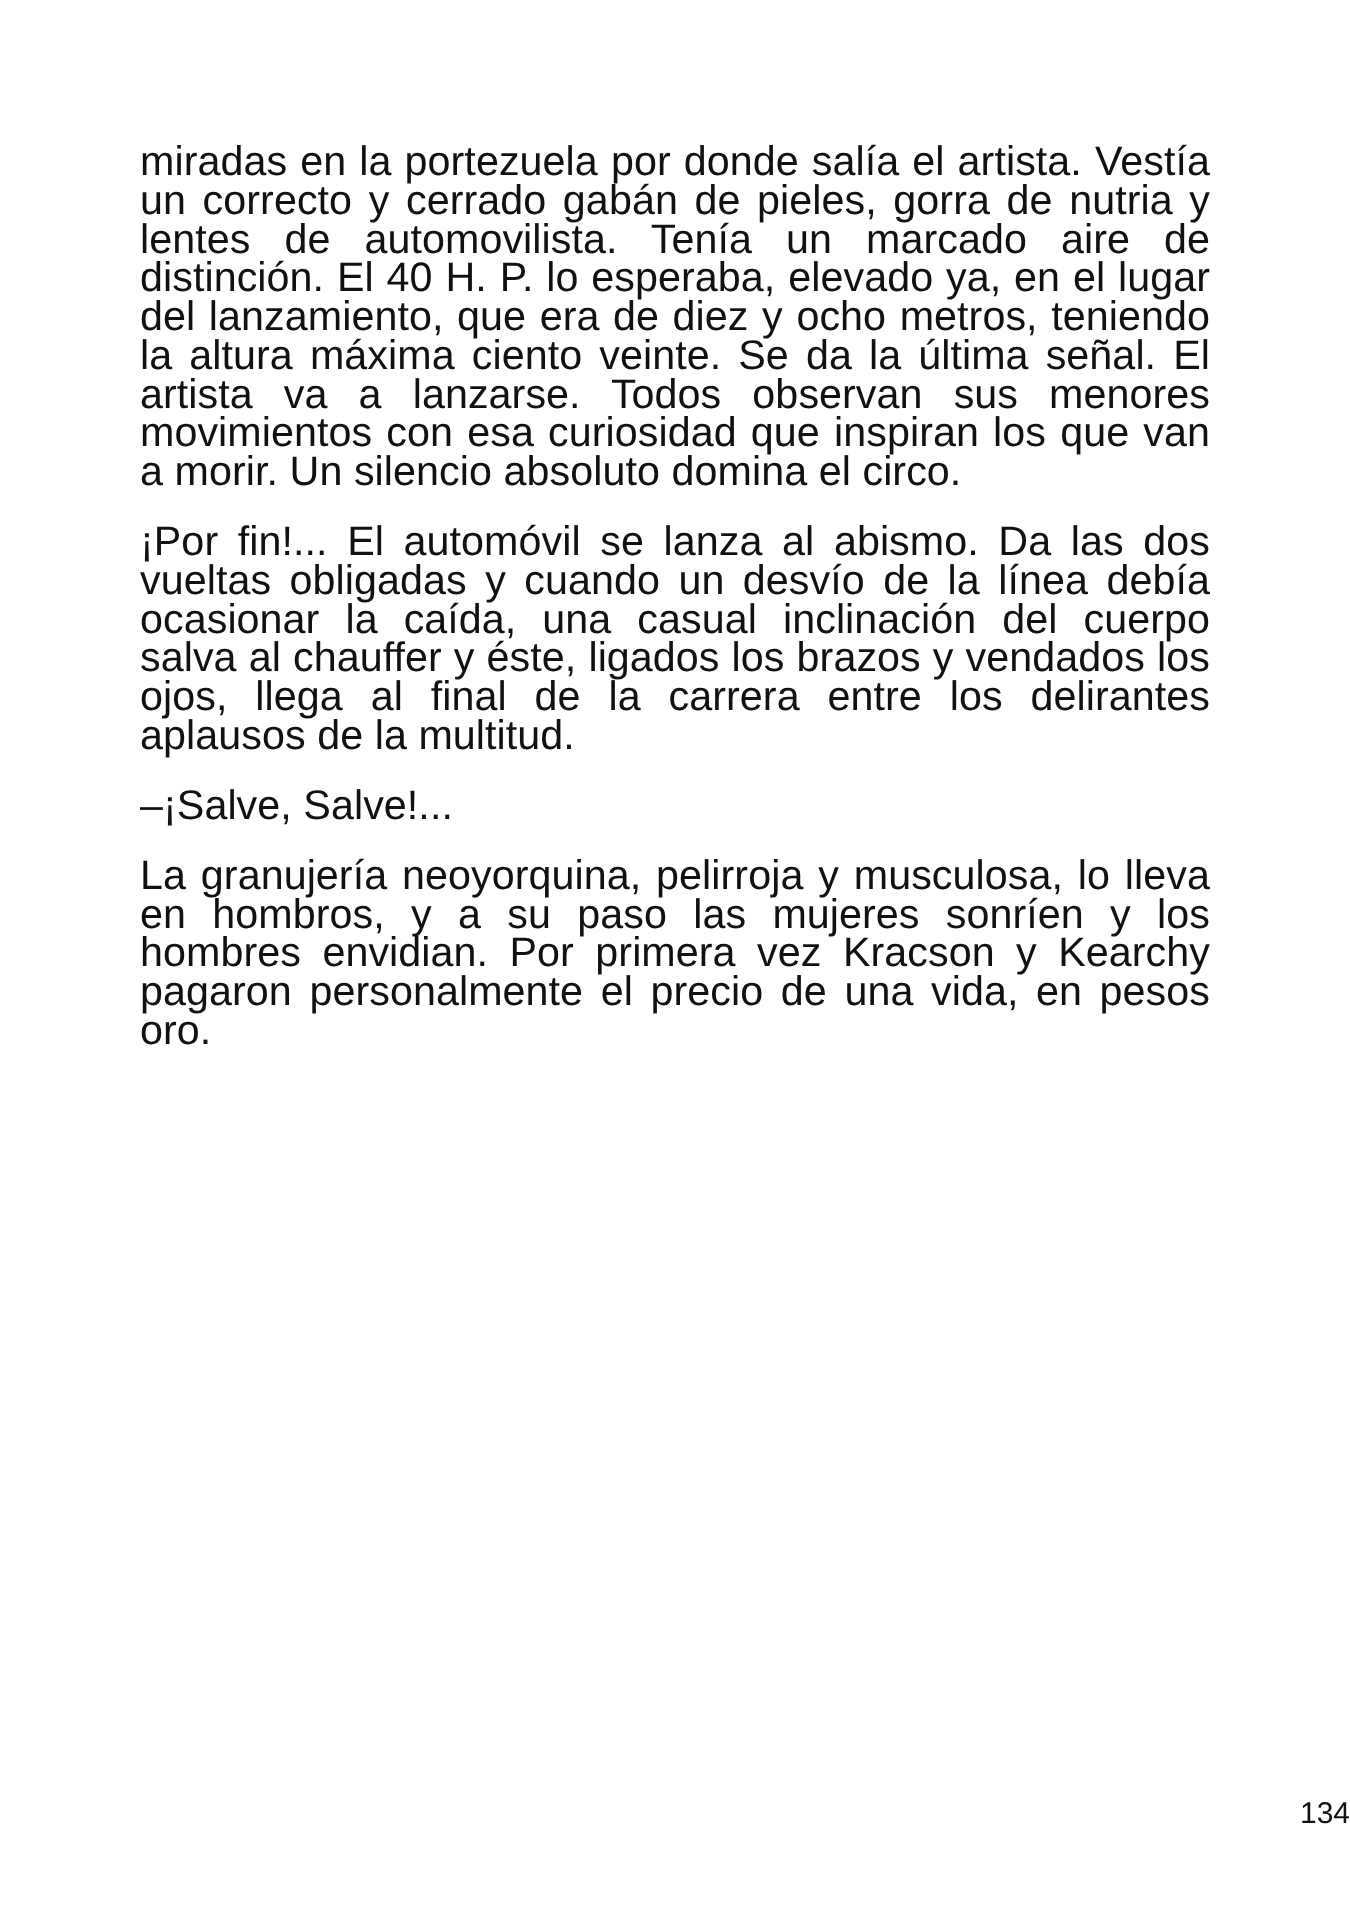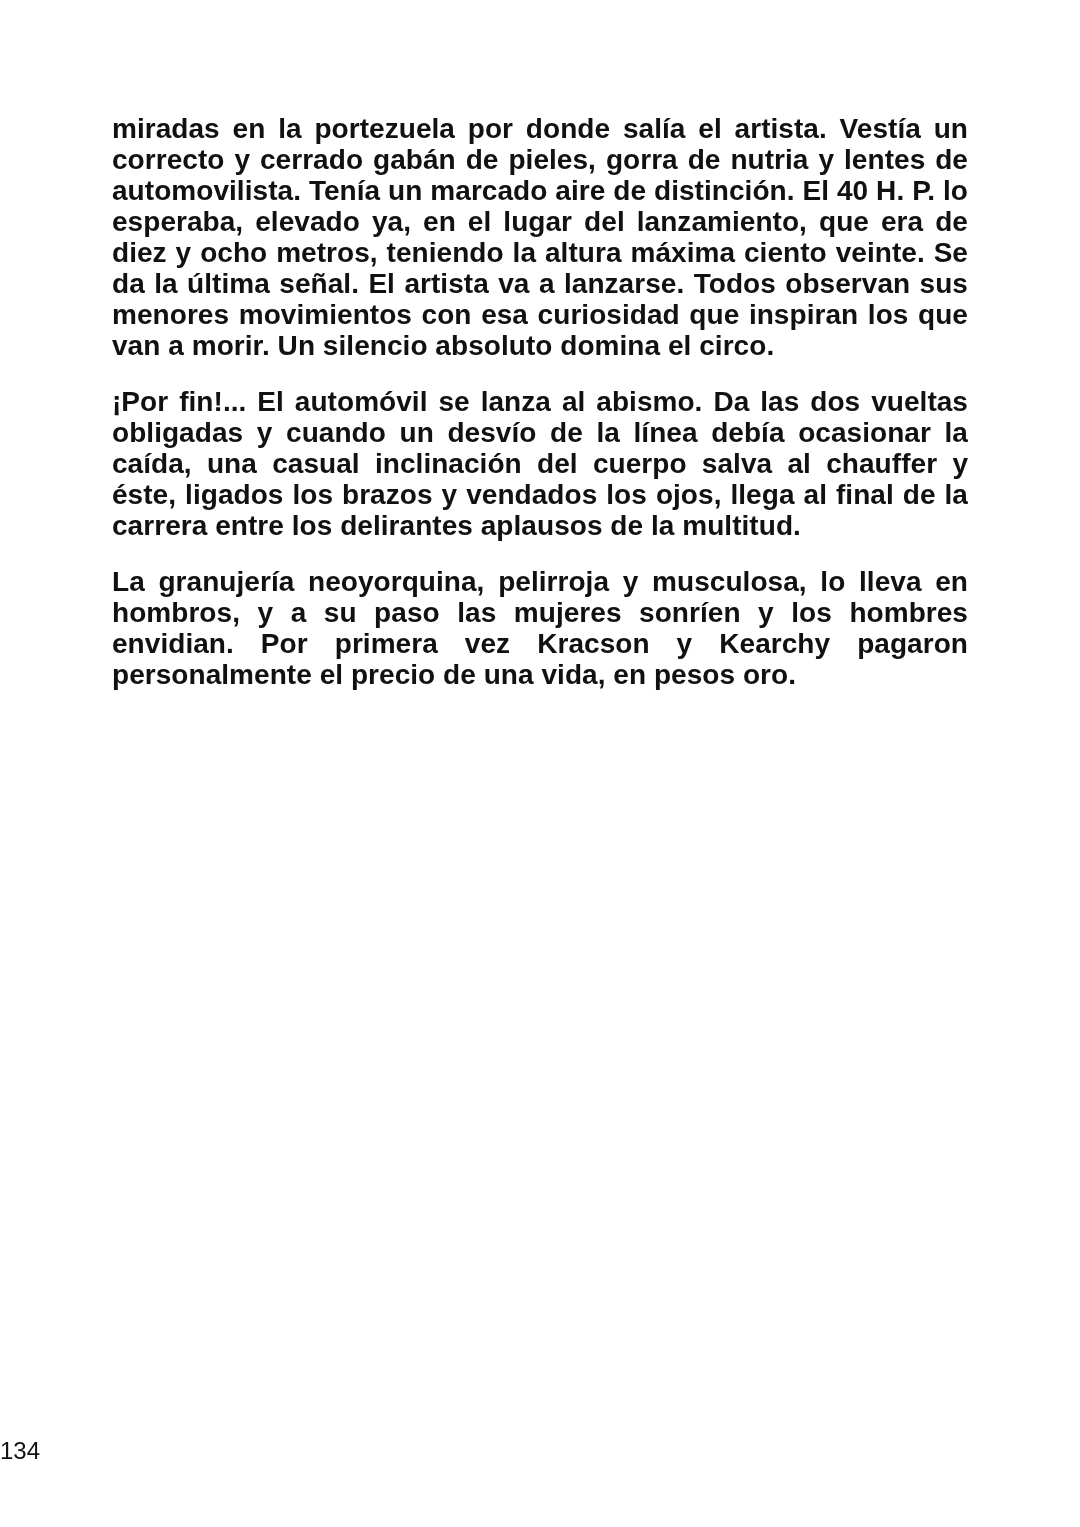--- a/index.html
+++ b/index.html
@@ -16,41 +16,41 @@
       color: #111111;
     }
     .page-body {
       position: absolute;
       left: 112px;
       top: 113px;
       width: 856px;
     }
     .para {
       margin: 0 0 25px 0;
-      font-size: 28px;
+      font-size: 33px;
       line-height: 31px;
       text-align: justify;
       letter-spacing: 0.05px;
-      font-weight: bold;
     }
     .para.single {
       text-align: left;
     }
     .page-number {
       position: absolute;
       left: 0;
       width: 1080px;
       top: 1437px;
-      text-align: left;
+      text-align: right;
       font-size: 24px;
       line-height: 28px;
     }
   </style>
 </head>
 <body>
 
 <div class="page-body">
   <p class="para">miradas en la portezuela por donde salía el artista. Vestía un correcto y cerrado gabán de pieles, gorra de nutria y lentes de automovilista. Tenía un marcado aire de distinción. El 40 H. P. lo esperaba, elevado ya, en el lugar del lanzamiento, que era de diez y ocho metros, teniendo la altura máxima ciento veinte. Se da la última señal. El artista va a lanzarse. Todos observan sus menores movimientos con esa curiosidad que inspiran los que van a morir. Un silencio absoluto domina el circo.</p>
   <p class="para">¡Por fin!... El automóvil se lanza al abismo. Da las dos vueltas obligadas y cuando un desvío de la línea debía ocasionar la caída, una casual inclinación del cuerpo salva al chauffer y éste, ligados los brazos y vendados los ojos, llega al final de la carrera entre los delirantes aplausos de la multitud.</p>
+  <p class="para single">–¡Salve, Salve!...</p>
   <p class="para">La granujería neoyorquina, pelirroja y musculosa, lo lleva en hombros, y a su paso las mujeres sonríen y los hombres envidian. Por primera vez Kracson y Kearchy pagaron personalmente el precio de una vida, en pesos oro.</p>
 </div>
 
 <div class="page-number">134</div>
 
 </body></html>

